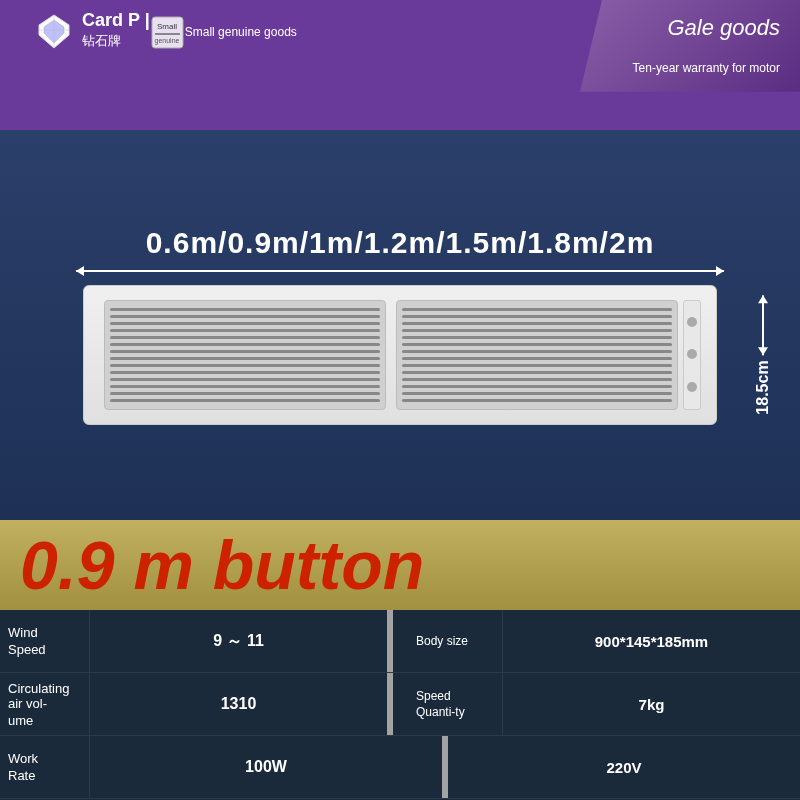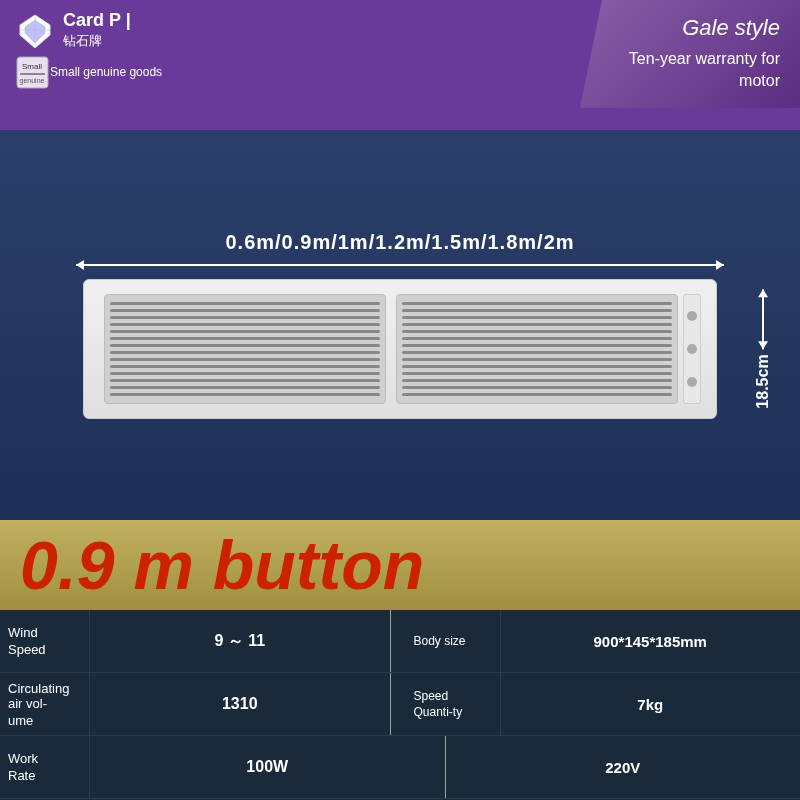--- a/index.html
+++ b/index.html
@@ -18,22 +18,23 @@
       top: 0; left: 0; right: 0;
       height: 130px;
       background: #6a3a9a;
       display: flex;
       align-items: flex-start;
       padding: 10px 15px;
     }
 
     .header-left {
       display: flex;
-      flex-direction: column;
-      align-items: flex-start;
+      flex-direction: row;
+      align-items: flex-end;
+      margin-left: 19px;
     }
 
     .brand-row {
       display: flex;
       align-items: center;
       gap: 8px;
     }
 
     .diamond-icon {
       width: 40px;
@@ -87,42 +88,42 @@
 
     .gale-title {
       color: white;
       font-size: 22px;
       font-weight: normal;
       font-style: italic;
     }
 
     .gale-subtitle {
       color: white;
-      font-size: 16px;
-      margin-top: 7px;
+      font-size: 12px;
+      margin-top: 19px;
       line-height: 1.4;
     }
 
     
     .product-area {
       position: absolute;
       top: 130px;
       left: 0; right: 0;
       height: 390px;
       background: linear-gradient(180deg, #2a3f6a 0%, #1e3055 100%);
       display: flex;
       flex-direction: column;
       align-items: center;
       justify-content: center;
       padding: 20px 40px;
     }
 
     .dimension-label {
       color: white;
-      font-size: 20px;
+      font-size: 30px;
       font-weight: bold;
       margin-bottom: 10px;
       letter-spacing: 1px;
       text-align: center;
     }
 
     .dimension-arrow {
       width: 90%;
       display: flex;
       align-items: center;
@@ -310,21 +311,21 @@
     }
 
     .spec-value {
       flex: 1;
       display: flex;
       align-items: center;
       justify-content: center;
       color: white;
       font-size: 16px;
       font-weight: bold;
-      border-right: 1px solid #a3a3a3;
+      border-right: 6px solid #a3a3a3;
       min-width: 100px;
     }
 
     .spec-right-label {
       width: 110px;
       display: flex;
       flex-direction: column;
       align-items: flex-start;
       justify-content: center;
       gap: 2px;
@@ -372,21 +373,21 @@
         <text x="17" y="14" text-anchor="middle" font-size="8" fill="#333">Small</text>
         <rect x="5" y="18" width="25" height="2" fill="#888"></rect>
         <text x="17" y="28" text-anchor="middle" font-size="7" fill="#555">genuine</text>
       </svg>
       <div class="badge-text">Small genuine
 goods</div>
     </div>
   </div>
   <div class="header-right">
     <div class="gale-banner">
-      <div class="gale-title">Gale style</div>
+      <div class="gale-title">Gale goods</div>
       <div class="gale-subtitle">Ten-year warranty for motor</div>
     </div>
   </div>
 </div>
 
 <div class="product-area">
   <div class="dimension-label">0.6m/0.9m/1m/1.2m/1.5m/1.8m/2m</div>
   <div class="dimension-arrow">
     <div class="arrow-line"></div>
   </div>

